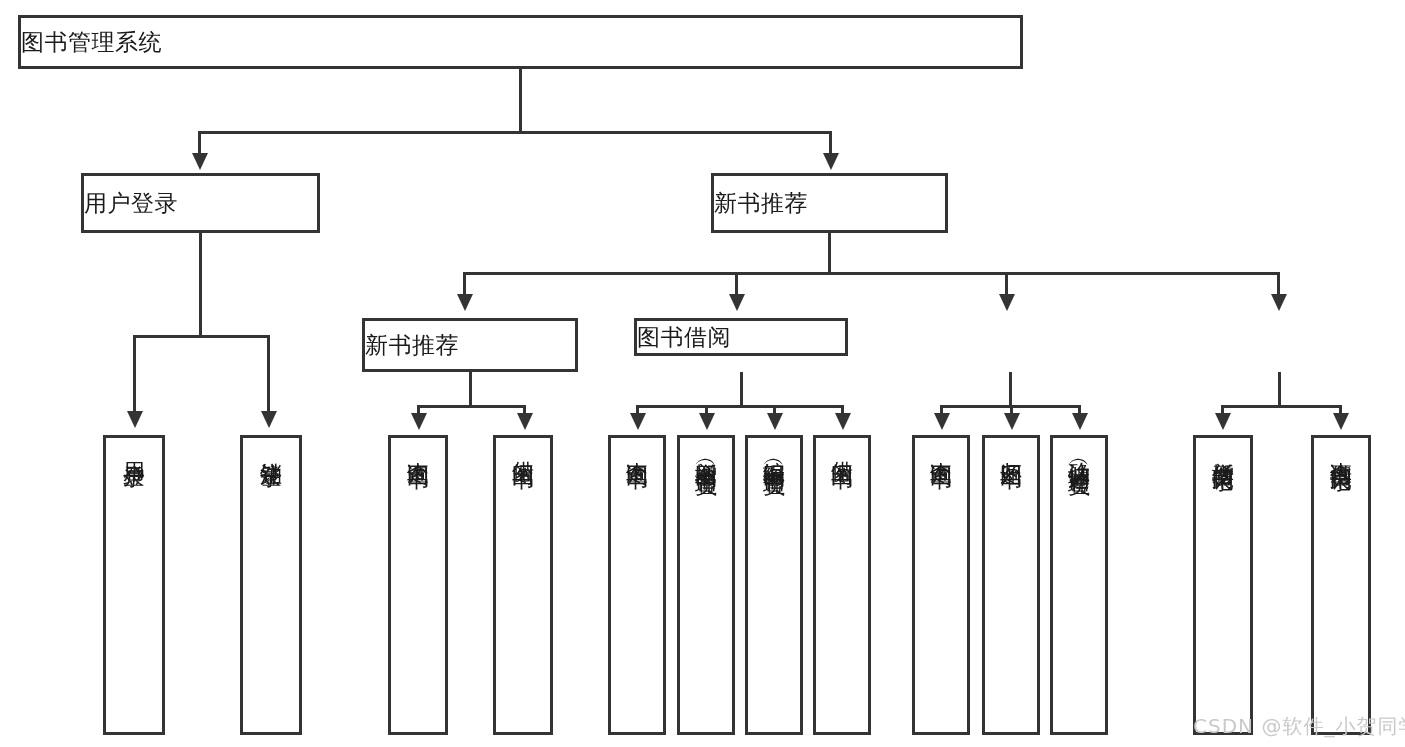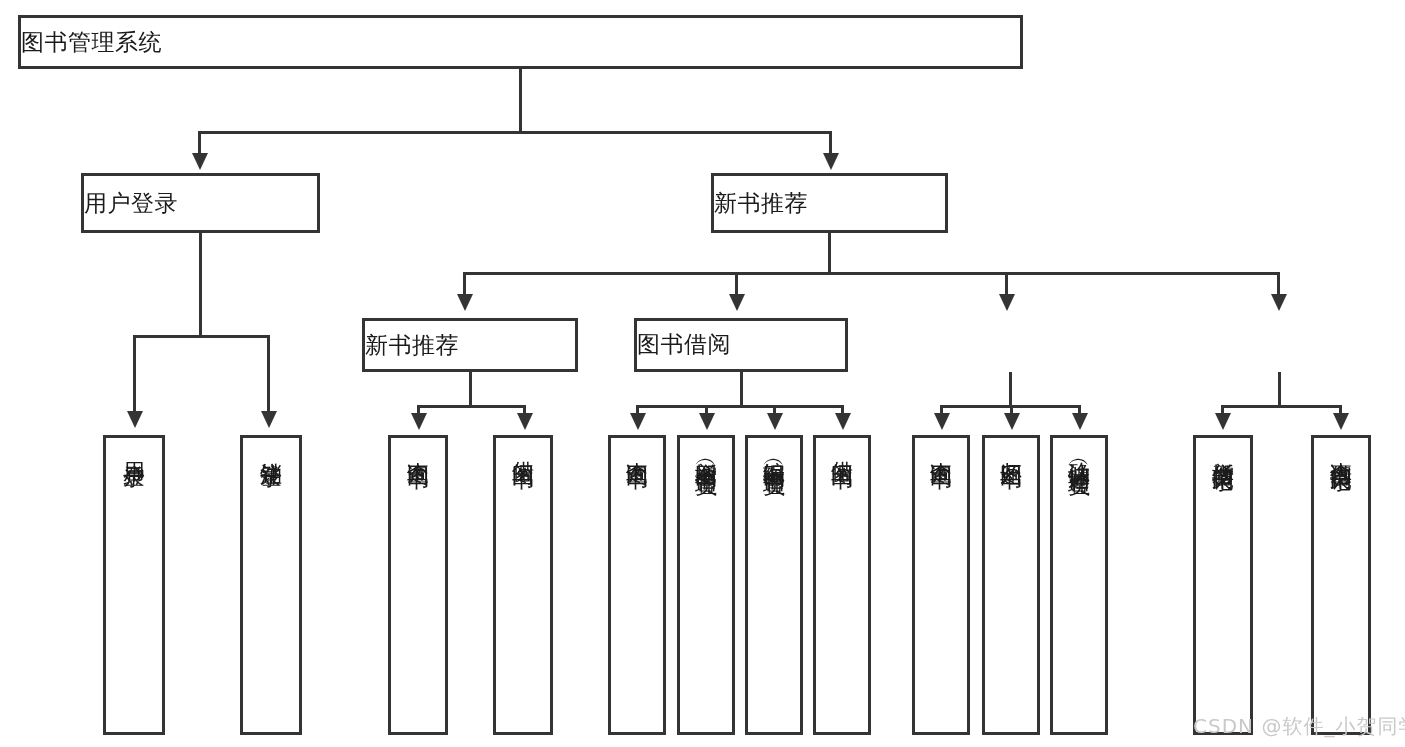--- a/index.html
+++ b/index.html
@@ -116,21 +116,21 @@
   <div class="line v" style="left:1005px; top:272px; height:25px;"></div>
   <div class="arrow" style="left:999px; top:294px;"></div>
 
   <div class="line v" style="left:1277px; top:272px; height:25px;"></div>
   <div class="arrow" style="left:1271px; top:294px;"></div>
 
   <div class="box" style="left:362px; top:318px; width:216px; height:54px;">
     <span class="box-label">新书推荐</span>
   </div>
 
-  <div class="box" style="left:634px; top:318px; width:214px; height:54px;font-family:Liberation Serif, serif;">
+  <div class="box" style="left:634px; top:318px; width:214px; height:38px;">
     <span class="box-label">图书借阅</span>
   </div>
 
 
 
   <div class="line v" style="left:469px; top:372px; height:33px;"></div>
   <div class="line h" style="left:417px; top:405px; width:108px;"></div>
   <div class="line v" style="left:417px; top:405px; height:10px;"></div>
   <div class="arrow" style="left:411px; top:413px;"></div>
   <div class="line v" style="left:523px; top:405px; height:10px;"></div>

